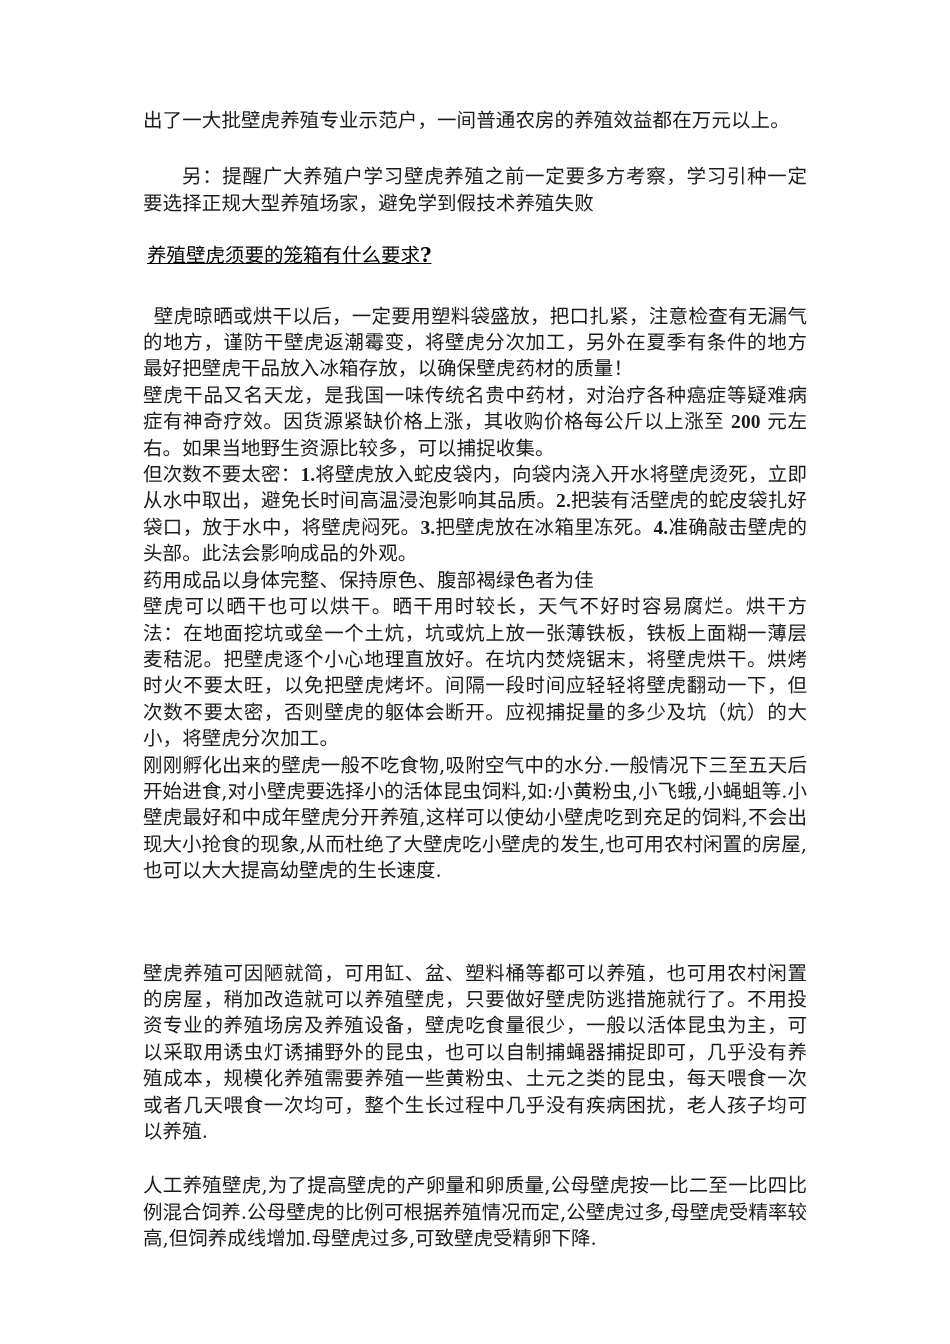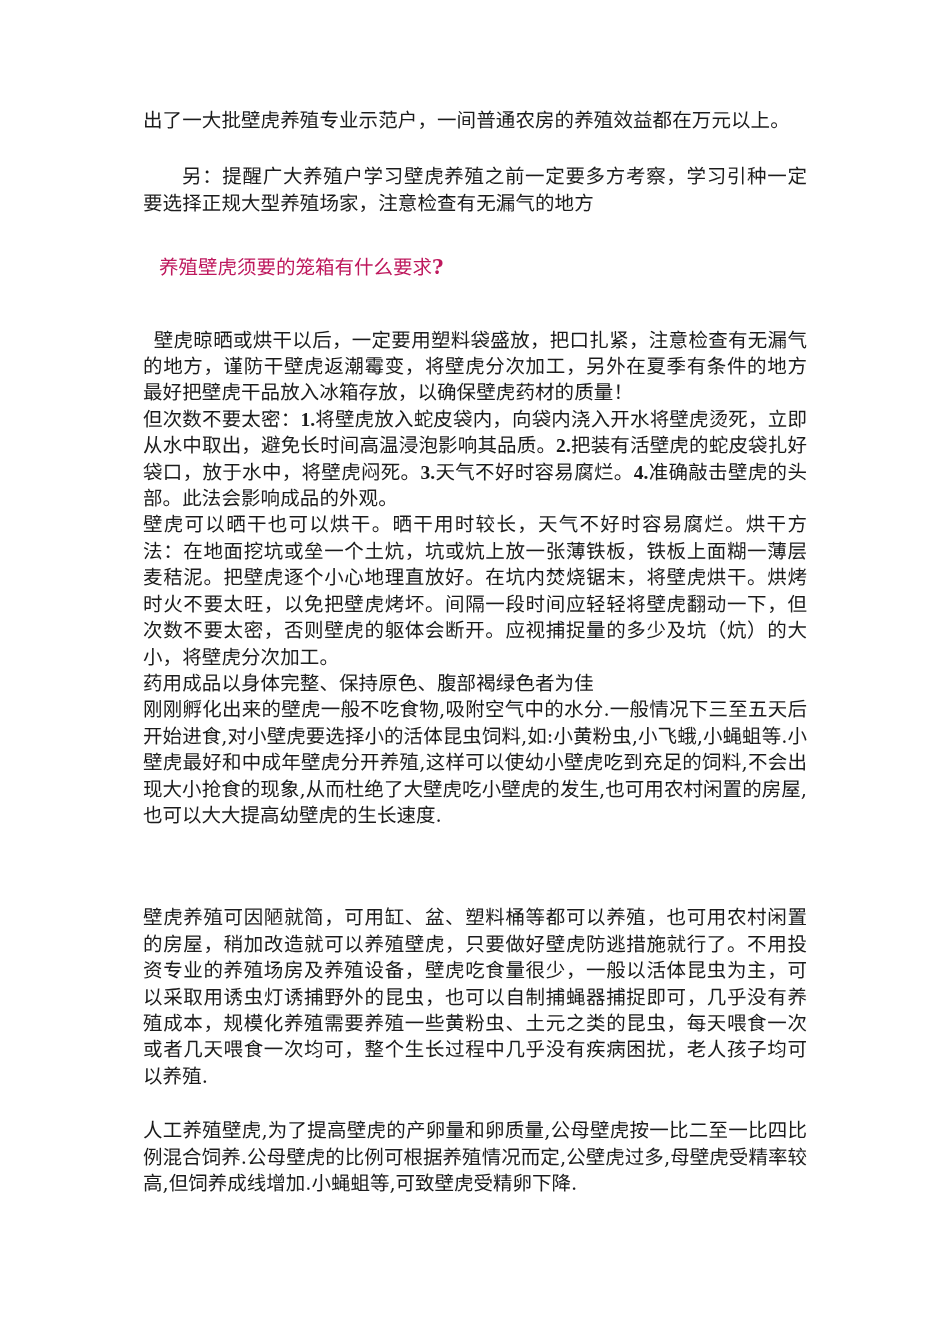--- a/index.html
+++ b/index.html
@@ -39,25 +39,26 @@
   }
   .gap-md  { height: 22px; }
   .gap-lg  { height: 30px; }
   .gap-xl  { height: 76px; }
   .gap-xxl { height: 28px; }
 
   .indent-2 { text-indent: 2em; }
   .indent-half { text-indent: 0.55em; }
 
   h2.heading {
-    margin: 16px;
+    margin: 4px;
     font-size: 19.5px;
     line-height: 26.4px;
     font-weight: normal;
-    color: #be185d;
+    color: #000000;
+    text-decoration: underline;
   }
   h2.heading .qmark {
     font-weight: bold;
     font-family: "DejaVu Serif", "Liberation Serif", serif;
   }
   .b {
     font-weight: bold;
   }
   .num {
     font-weight: bold;
@@ -71,42 +72,43 @@
 </head>
 <body>
 
 <div class="page">
   <div class="doc-body">
 
     <p class="para">出了一大批壁虎养殖专业示范户，一间普通农房的养殖效益都在万元以上。</p>
 
     <div class="gap-lg"></div>
 
-    <p class="para indent-2">另：提醒广大养殖户学习壁虎养殖之前一定要多方考察，学习引种一定要选择正规大型养殖场家，注意检查有无漏气的地方</p>
+    <p class="para indent-2">另：提醒广大养殖户学习壁虎养殖之前一定要多方考察，学习引种一定要选择正规大型养殖场家，避免学到假技术养殖失败</p>
 
     <div class="gap-md"></div>
 
     <h2 class="heading"><span>养殖壁虎须要的笼箱有什么要求</span><span class="qmark">?</span></h2>
 
     <div class="gap-lg"></div>
 
     <p class="para indent-half">壁虎晾晒或烘干以后，一定要用塑料袋盛放，把口扎紧，注意检查有无漏气的地方，谨防干壁虎返潮霉变，将壁虎分次加工，另外在夏季有条件的地方最好把壁虎干品放入冰箱存放，以确保壁虎药材的质量！</p>
 
+    <p class="para"><span>壁虎干品又名天龙，是我国一味传统名贵中药材，对治疗各种癌症等疑难病症有神奇疗效。因货源紧缺价格上涨，其收购价格每公斤以上涨至 </span><span class="b num">200</span><span> 元左右。如果当地野生资源比较多，可以捕捉收集。</span></p>
 
 
-    <p class="para"><span>但次数不要太密：</span><span class="num">1.</span><span>将壁虎放入蛇皮袋内，向袋内浇入开水将壁虎烫死，立即从水中取出，避免长时间高温浸泡影响其品质。</span><span class="num">2.</span><span>把装有活壁虎的蛇皮袋扎好袋口，放于水中，将壁虎闷死。</span><span class="num">3.</span><span>天气不好时容易腐烂。</span><span class="num">4.</span><span>准确敲击壁虎的头部。此法会影响成品的外观。</span></p>
+    <p class="para"><span>但次数不要太密：</span><span class="num">1.</span><span>将壁虎放入蛇皮袋内，向袋内浇入开水将壁虎烫死，立即从水中取出，避免长时间高温浸泡影响其品质。</span><span class="num">2.</span><span>把装有活壁虎的蛇皮袋扎好袋口，放于水中，将壁虎闷死。</span><span class="num">3.</span><span>把壁虎放在冰箱里冻死。</span><span class="num">4.</span><span>准确敲击壁虎的头部。此法会影响成品的外观。</span></p>
+
+    <p class="para">药用成品以身体完整、保持原色、腹部褐绿色者为佳</p>
 
     <p class="para">壁虎可以晒干也可以烘干。晒干用时较长，天气不好时容易腐烂。烘干方法：在地面挖坑或垒一个土炕，坑或炕上放一张薄铁板，铁板上面糊一薄层麦秸泥。把壁虎逐个小心地理直放好。在坑内焚烧锯末，将壁虎烘干。烘烤时火不要太旺，以免把壁虎烤坏。间隔一段时间应轻轻将壁虎翻动一下，但次数不要太密，否则壁虎的躯体会断开。应视捕捉量的多少及坑（炕）的大小，将壁虎分次加工。</p>
-
-    <p class="para">药用成品以身体完整、保持原色、腹部褐绿色者为佳</p>
 
     <p class="para tight">刚刚孵化出来的壁虎一般不吃食物,吸附空气中的水分.一般情况下三至五天后开始进食,对小壁虎要选择小的活体昆虫饲料,如:小黄粉虫,小飞蛾,小蝇蛆等.小壁虎最好和中成年壁虎分开养殖,这样可以使幼小壁虎吃到充足的饲料,不会出现大小抢食的现象,从而杜绝了大壁虎吃小壁虎的发生,也可用农村闲置的房屋,也可以大大提高幼壁虎的生长速度.</p>
 
     <div class="gap-xl"></div>
 
     <p class="para">壁虎养殖可因陋就简，可用缸、盆、塑料桶等都可以养殖，也可用农村闲置的房屋，稍加改造就可以养殖壁虎，只要做好壁虎防逃措施就行了。不用投资专业的养殖场房及养殖设备，壁虎吃食量很少，一般以活体昆虫为主，可以采取用诱虫灯诱捕野外的昆虫，也可以自制捕蝇器捕捉即可，几乎没有养殖成本，规模化养殖需要养殖一些黄粉虫、土元之类的昆虫，每天喂食一次或者几天喂食一次均可，整个生长过程中几乎没有疾病困扰，老人孩子均可以养殖.</p>
 
     <div class="gap-xxl"></div>
 
-    <p class="para tight">人工养殖壁虎,为了提高壁虎的产卵量和卵质量,公母壁虎按一比二至一比四比例混合饲养.公母壁虎的比例可根据养殖情况而定,公壁虎过多,母壁虎受精率较高,但饲养成线增加.小蝇蛆等,可致壁虎受精卵下降.</p>
+    <p class="para tight">人工养殖壁虎,为了提高壁虎的产卵量和卵质量,公母壁虎按一比二至一比四比例混合饲养.公母壁虎的比例可根据养殖情况而定,公壁虎过多,母壁虎受精率较高,但饲养成线增加.母壁虎过多,可致壁虎受精卵下降.</p>
 
   </div>
 </div>
 
 </body></html>

